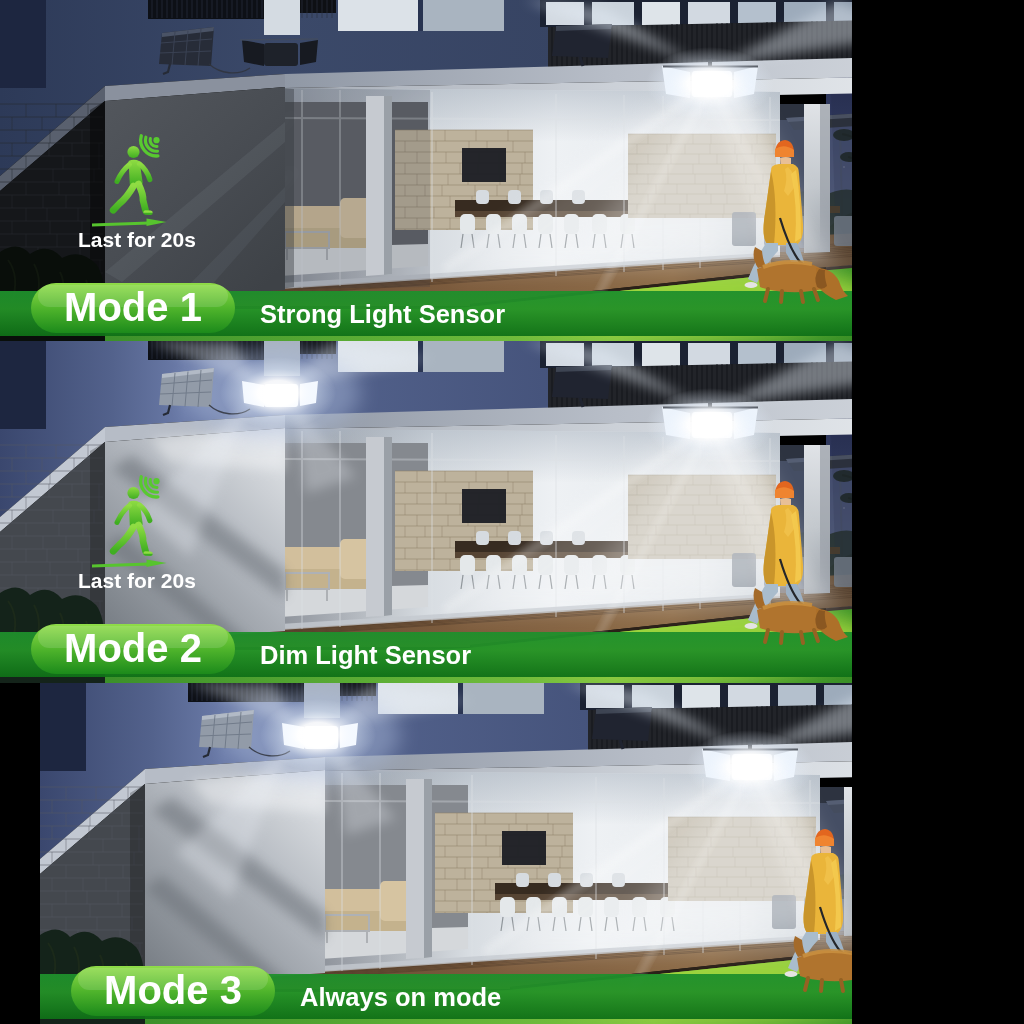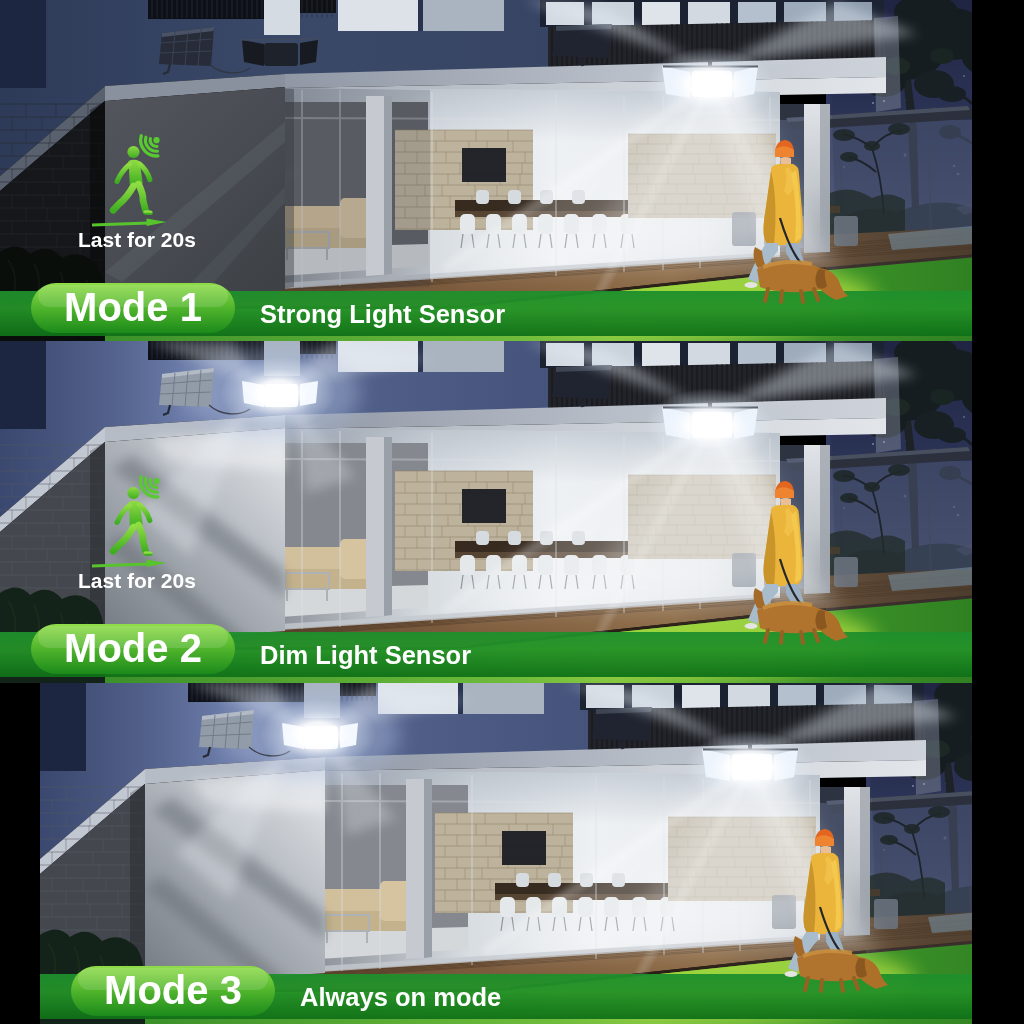--- a/index.html
+++ b/index.html
@@ -1,15 +1,15 @@
 <!DOCTYPE html>
 <html><head><meta charset="utf-8">
 <style>
 html,body{margin:0;padding:0;background:#000;}
-#stage{position:relative;width:972px;height:1024px;overflow:hidden;font-family:"Liberation Sans",sans-serif;}
+#stage{position:relative;width:852px;height:1024px;overflow:hidden;font-family:"Liberation Sans",sans-serif;}
 .panel{position:absolute;left:0;width:1024px;overflow:hidden;}
 #pan1{top:0;height:341px;}
 #pan2{top:341px;height:342px;}
 #pan3{top:683px;height:341px;padding-left:40px;}
 .panel svg{display:block;}
 </style></head>
 <body>
 <div id="stage">
 
 <div class="panel" id="pan1">

